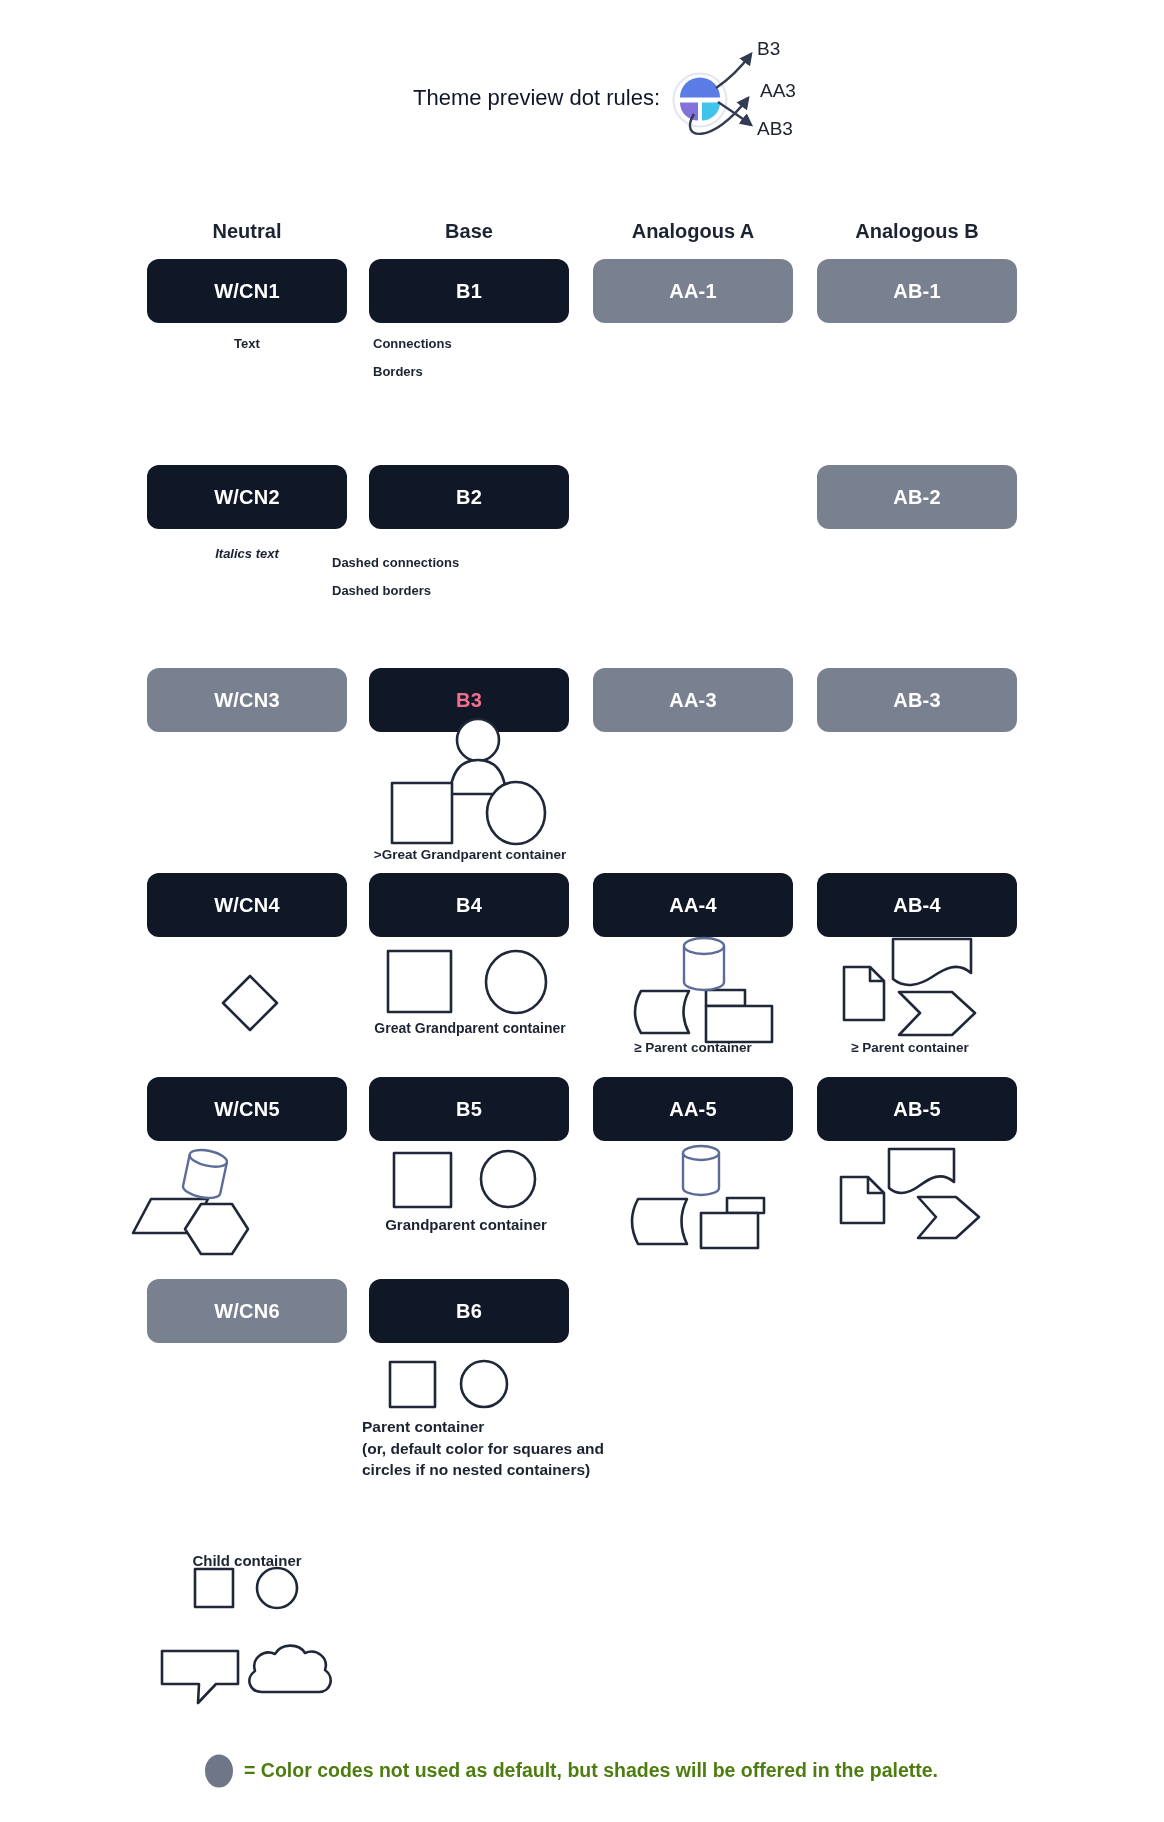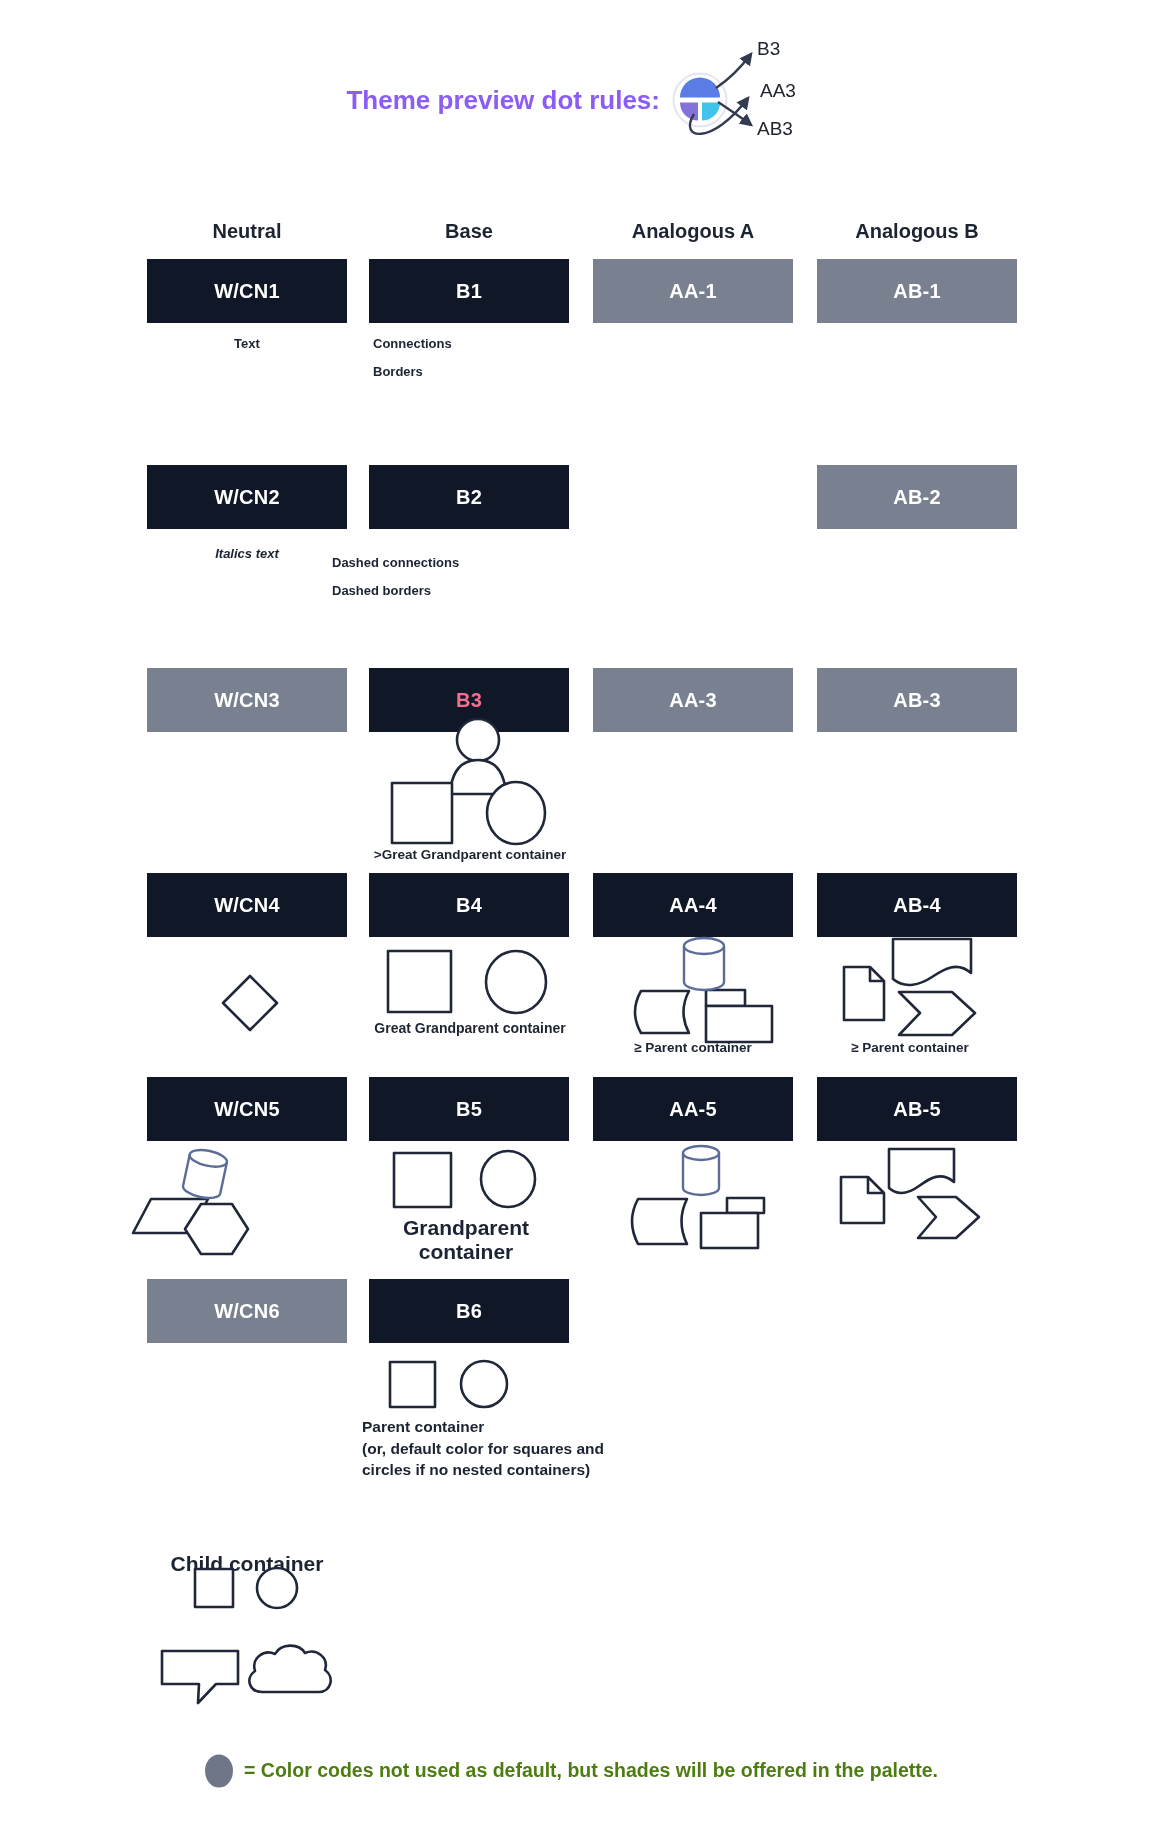--- a/index.html
+++ b/index.html
@@ -1,32 +1,32 @@
 <!DOCTYPE html>
 <html><head>
 <meta charset="utf-8">
 <style>
   html,body{margin:0;padding:0;background:#fff}
   .page{position:relative;width:1164px;height:1822px;background:#ffffff;
         font-family:"Liberation Sans",sans-serif;overflow:hidden}
   .title{position:absolute;left:330px;top:85px;width:330px;text-align:right;
-         font-size:26px;color:#8b5cf6;font-weight:700}
+         font-size:22px;color:#0f172a;font-weight:400}
   .dotlbl{position:absolute;font-size:19px;color:#20252F;font-weight:400}
   .colhead{position:absolute;width:200px;text-align:center;font-weight:700;
            font-size:20px;color:#1C2332}
-  .swatch{position:absolute;width:200px;height:64px;border-radius:0;
+  .swatch{position:absolute;width:200px;height:64px;border-radius:12px;
           display:flex;align-items:center;justify-content:center;
           font-weight:700;font-size:20px;color:#fff;letter-spacing:.2px}
   .dark{background:#101726}
   .gray{background:#79808F}
   .pink{color:#F2708F}
   .cap{position:absolute;color:#1C2332;font-weight:700}
   .lg{font-size:13px;line-height:28px}
   .sm{font-size:14px}
-  .md{font-size:21px}
+  .md{font-size:15px}
   .ctr{text-align:center}
   .ital{font-style:italic}
   .pre{white-space:pre-line;font-size:15.5px;line-height:21.5px}
   .legend-text{position:absolute;left:244px;top:1759px;font-size:19.5px;
                font-weight:700;color:#4d7c0f}
   .overlay{position:absolute;left:0;top:0;pointer-events:none}
 </style>
 </head>
 <body>
 

